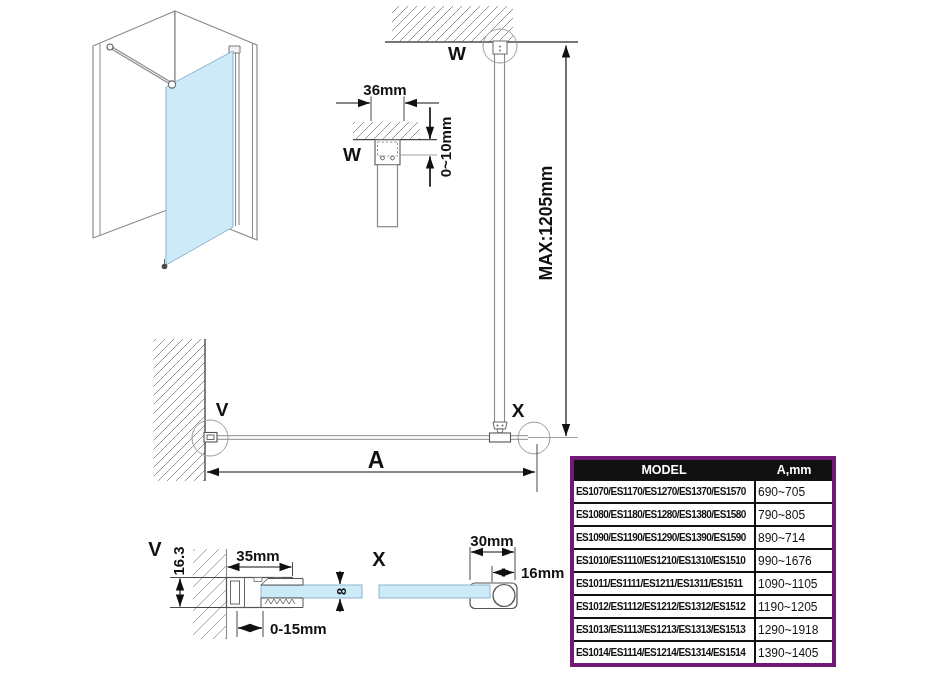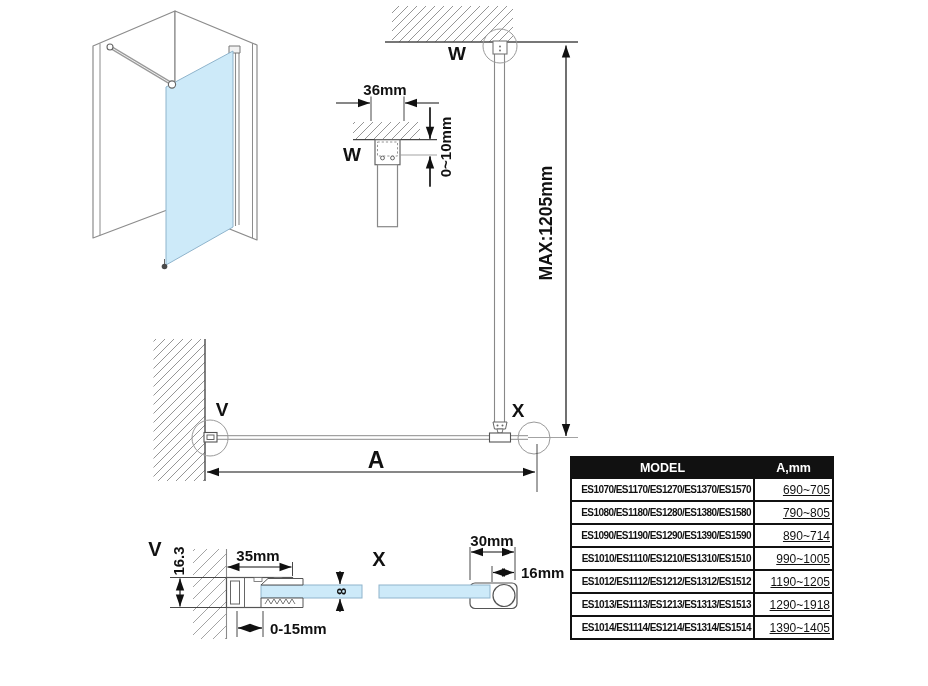--- a/index.html
+++ b/index.html
@@ -8,27 +8,27 @@
   svg{position:absolute;left:0;top:0;}
   
   .dim15{font:bold 15px "Liberation Sans",sans-serif;fill:#111;}
   .dim13{font:bold 13px "Liberation Sans",sans-serif;fill:#111;}
   .dim17{font:bold 17.5px "Liberation Sans",sans-serif;fill:#111;}
   .lab19{font:bold 19px "Liberation Sans",sans-serif;fill:#111;}
   .lab20{font:bold 20px "Liberation Sans",sans-serif;fill:#111;}
   .lab23{font:bold 23px "Liberation Sans",sans-serif;fill:#111;}
   
   .spec-table{position:absolute;left:570px;top:456px;}
-  .spec-table table{border-collapse:collapse;table-layout:fixed;border:1px solid #701a75;padding-left:20px;}
+  .spec-table table{border-collapse:collapse;table-layout:fixed;border:4px solid #701a75;padding-left:20px;}
   .spec-table th{background:#111;color:#fff;font:bold 12.5px "Liberation Sans",sans-serif;
                  height:19px;border:2px solid #111;padding:0 2px;text-align:center;}
-  .spec-table td{border:2px solid #111;height:21px;text-align:right;vertical-align:middle;
+  .spec-table td{border:2px solid #111;height:21px;text-align:left;vertical-align:middle;
                  padding:0 2px;white-space:nowrap;overflow:hidden;}
   .spec-table td.model{font:bold 10px "Liberation Sans",sans-serif;letter-spacing:-0.55px;color:#111;}
-  .spec-table td.amm{font:400 12px "Liberation Sans",sans-serif;color:#111;text-decoration:underline;}
+  .spec-table td.amm{font:400 12px "Liberation Sans",sans-serif;color:#111;}
 </style>
 </head>
 <body>
 
 <div id="stage">
 
 <svg width="928" height="686" viewBox="0 0 928 686">
   <defs>
     <marker id="arr" markerUnits="userSpaceOnUse" markerWidth="14" markerHeight="10" refX="12.5" refY="5" orient="auto-start-reverse">
       <path d="M0.5,0.8 L12.5,5 L0.5,9.2 Z" fill="#111"></path>
@@ -186,21 +186,25 @@
       <tr>
         <td class="model">ES1080/ES1180/ES1280/ES1380/ES1580</td>
         <td class="amm">790~805</td>
       </tr>
       <tr>
         <td class="model">ES1090/ES1190/ES1290/ES1390/ES1590</td>
         <td class="amm">890~714</td>
       </tr>
       <tr>
         <td class="model">ES1010/ES1110/ES1210/ES1310/ES1510</td>
-        <td class="amm">990~1005</td>
+        <td class="amm">990~1676</td>
+      </tr>
+      <tr>
+        <td class="model">ES1011/ES1111/ES1211/ES1311/ES1511</td>
+        <td class="amm">1090~1105</td>
       </tr>
       <tr>
         <td class="model">ES1012/ES1112/ES1212/ES1312/ES1512</td>
         <td class="amm">1190~1205</td>
       </tr>
       <tr>
         <td class="model">ES1013/ES1113/ES1213/ES1313/ES1513</td>
         <td class="amm">1290~1918</td>
       </tr>
       <tr>

